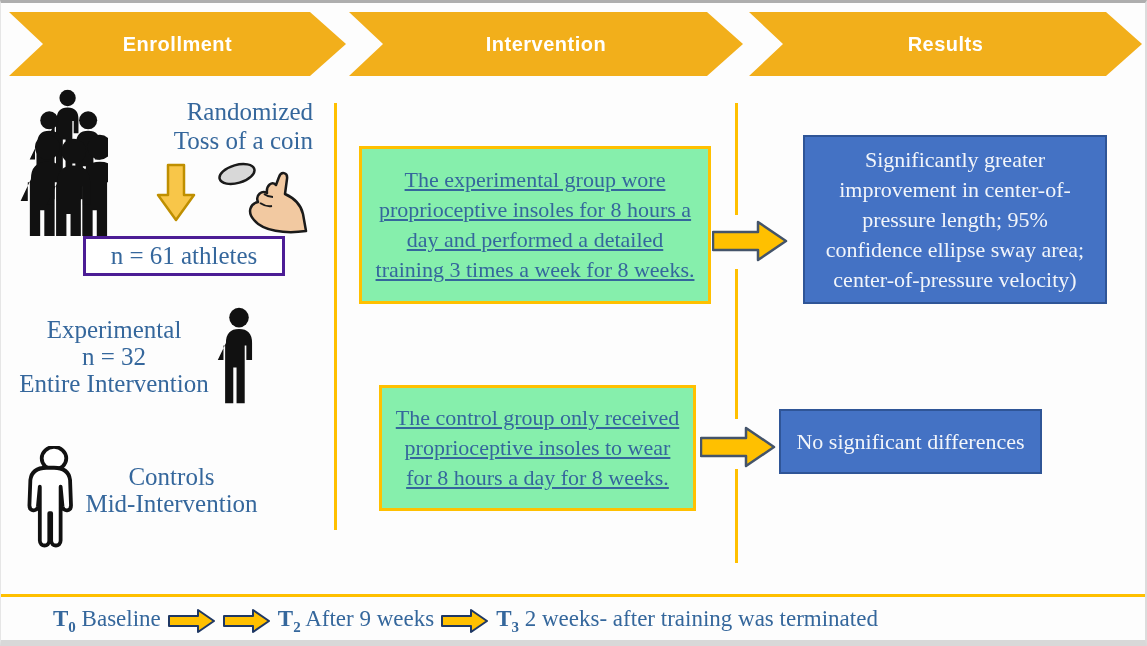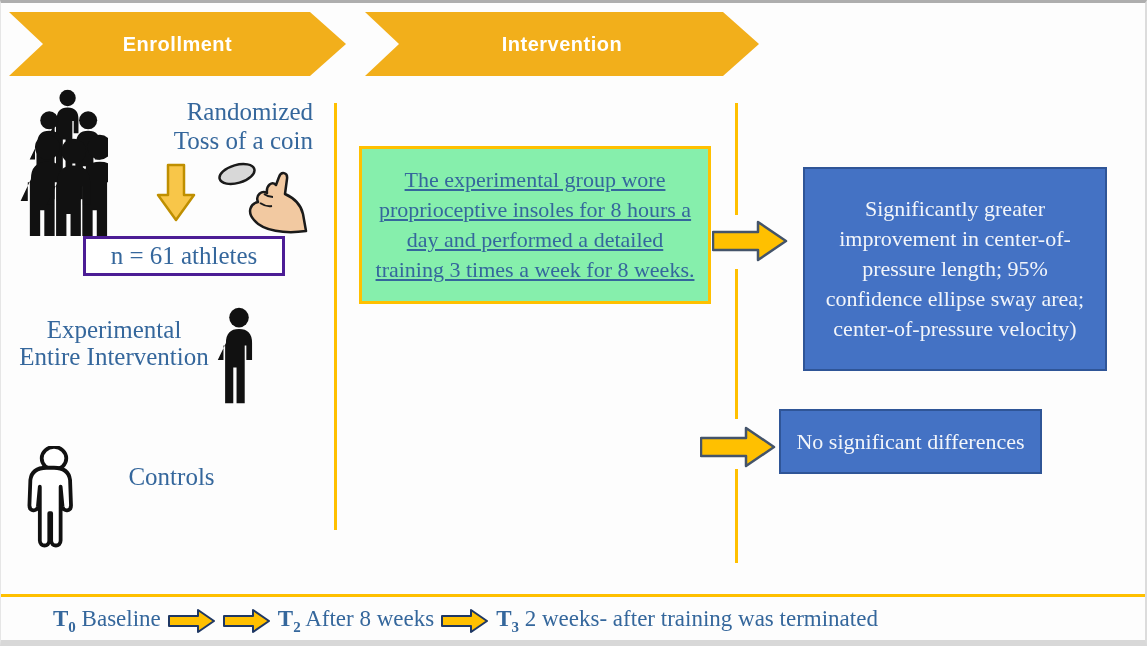--- a/index.html
+++ b/index.html
@@ -13,21 +13,21 @@
   .banner{
     position:absolute;top:9px;height:64px;background:#F2AF1B;
     display:flex;align-items:center;justify-content:center;
     clip-path:polygon(0% 0%, calc(100% - 36px) 0%, 100% 50%, calc(100% - 36px) 100%, 0% 100%, 34px 50%);
   }
   .banner span{
     color:#ffffff;font-family:"Liberation Sans",sans-serif;
     font-weight:bold;font-size:20px;letter-spacing:.5px;
   }
   .b1{left:8px;width:337px;}
-  .b2{left:364px;width:394px;}
+  .b2{left:348px;width:394px;}
   .b3{left:748px;width:393px;}
 
   .blue-serif{color:#35679C;}
   .abs{position:absolute;}
 
   .randomized{left:122px;top:94px;width:190px;font-size:25px;line-height:29px;text-align:right;}
   .nbox{
     left:82px;top:233px;width:202px;height:40px;box-sizing:border-box;
     border:3px solid #4c1d95;background:#ffffff;
     display:flex;align-items:center;justify-content:center;font-size:25px;
@@ -41,21 +41,21 @@
     font-size:22px;line-height:30px;color:#35679C;padding:6px 10px;text-decoration:underline;
   }
   .ibox1{left:358px;top:143px;width:352px;height:158px;}
   .ibox2{left:378px;top:382px;width:317px;height:126px;}
 
   .bluebox{
     box-sizing:border-box;background:#4472C4;border:2px solid #2F5597;
     display:flex;align-items:center;justify-content:center;text-align:center;
     color:#F2F5FA;font-size:22px;line-height:30px;padding:6px 12px;
   }
-  .bbox1{left:802px;top:164px;width:304px;height:204px;}
+  .bbox1{left:802px;top:132px;width:304px;height:169px;}
   .bbox2{left:778px;top:406px;width:263px;height:65px;}
 
   .vline{position:absolute;width:3px;background:#FFC000;}
   .hline{position:absolute;left:0;top:591px;width:1147px;height:3px;background:#FFC000;}
 
   .timeline{
     position:absolute;left:52px;top:598px;height:40px;
     display:flex;align-items:center;gap:7px;white-space:nowrap;
   }
   .titem{font-size:23px;color:#35679C;}
@@ -76,20 +76,23 @@
       </symbol>
     </defs>
   </svg>
 
   <div class="banner b1">
     <span>Enrollment</span>
   </div>
   <div class="banner b2">
     <span>Intervention</span>
   </div>
+  <div class="banner b3">
+    <span>Results</span>
+  </div>
 
   <svg class="abs" style="left:5px;top:85px" width="102" height="148" viewBox="0 0 105 150" fill="#111111">
     <use href="#psn" transform="translate(34,0) scale(0.56)"></use>
     <use href="#psn" transform="translate(12,22) scale(0.62)"></use>
     <use href="#psn" transform="translate(52,22) scale(0.62)"></use>
     <use href="#psn" transform="translate(-2,46) scale(0.85)"></use>
     <use href="#psn" transform="translate(52,46) scale(0.85)"></use>
     <use href="#psn" transform="translate(25,50) scale(0.85)"></use>
   </svg>
 
@@ -107,43 +110,48 @@
     <path d="M93,72 C72,75 50,72 41,61 C34,53 37,45 45,43 C42,36 49,31 54,34 C53,26 59,22 63,26 L66,18 C68,12 75,13 74,20 L72,35 C81,39 88,46 90,55 Z" fill="#F2C9A1" stroke="#1a1a1a" stroke-width="2.5" stroke-linejoin="round"></path>
     <path d="M47,44 q6,4 12,3 M51,35 q4,3 9,3" fill="none" stroke="#1a1a1a" stroke-width="2"></path>
   </svg>
 
   <div class="abs blue-serif nbox">
     <span>n = 61 athletes</span>
   </div>
 
   <div class="abs blue-serif expblock">
     <div>Experimental</div>
+    <div>n = 32</div>
     <div>Entire Intervention</div>
   </div>
 
   <svg class="abs" style="left:213px;top:304px" width="50" height="98" viewBox="0 0 60 120" fill="#111111">
     <use href="#psn"></use>
   </svg>
 
   <svg class="abs" style="left:24px;top:443px" width="58" height="104" viewBox="0 0 60 110">
     <ellipse cx="30" cy="13" rx="13" ry="12" fill="#ffffff" stroke="#111" stroke-width="4"></ellipse>
     <path d="M30 23 c11 0 16 5 17 13 l1 27 c0 6 -8 7 -9 1 l-2 -21 v57 c0 7 -10 7 -10 0 v-29 h-2 v29 c0 7 -10 7 -10 0 v-57 l-2 21 c-1 6 -9 5 -9 -1 l1 -27 c1 -8 6 -13 17 -13 z" fill="#ffffff" stroke="#111" stroke-width="4" stroke-linejoin="round"></path>
   </svg>
 
   <div class="abs blue-serif ctrlblock">
     <div>Controls</div>
+    <div>Mid-Intervention</div>
   </div>
 
   <div class="vline" style="left:333px;top:100px;height:427px"></div>
   <div class="vline" style="left:734px;top:100px;height:112px"></div>
   <div class="vline" style="left:734px;top:266px;height:150px"></div>
   <div class="vline" style="left:734px;top:466px;height:94px"></div>
 
   <div class="abs ibox ibox1">
     <span>The experimental group wore proprioceptive insoles for 8 hours a day and performed a detailed training 3 times a week for 8 weeks.</span>
+  </div>
+  <div class="abs ibox ibox2">
+    <span>The control group only received proprioceptive insoles to wear for 8 hours a day for 8 weeks.</span>
   </div>
 
   <svg class="abs" style="left:711px;top:217px" width="76" height="42" viewBox="0 0 76 42">
     <polygon points="1,12 46,12 46,2 74,21 46,40 46,30 1,30" fill="#FFC000" stroke="#44546A" stroke-width="2.5" stroke-linejoin="round"></polygon>
   </svg>
   <svg class="abs" style="left:699px;top:423px" width="76" height="42" viewBox="0 0 76 42">
     <polygon points="1,12 46,12 46,2 74,21 46,40 46,30 1,30" fill="#FFC000" stroke="#44546A" stroke-width="2.5" stroke-linejoin="round"></polygon>
   </svg>
 
   <div class="abs bluebox bbox1">
@@ -156,20 +164,20 @@
   <div class="hline"></div>
 
   <div class="timeline">
     <span class="titem"><span class="tlead">T</span><sub>0</sub> <span>Baseline</span></span>
     <svg class="tarrow" width="48" height="24" viewBox="0 0 48 24">
       <polygon points="1,7 30,7 30,1 46,12 30,23 30,17 1,17" fill="#FFC000" stroke="#1F3864" stroke-width="2" stroke-linejoin="round"></polygon>
     </svg>
     <svg class="tarrow" width="48" height="24" viewBox="0 0 48 24">
       <polygon points="1,7 30,7 30,1 46,12 30,23 30,17 1,17" fill="#FFC000" stroke="#1F3864" stroke-width="2" stroke-linejoin="round"></polygon>
     </svg>
-    <span class="titem"><span class="tlead">T</span><sub>2</sub> <span>After 8 weeks</span></span>
+    <span class="titem"><span class="tlead">T</span><sub>2</sub> <span>After 9 weeks</span></span>
     <svg class="tarrow" width="48" height="24" viewBox="0 0 48 24">
       <polygon points="1,7 30,7 30,1 46,12 30,23 30,17 1,17" fill="#FFC000" stroke="#1F3864" stroke-width="2" stroke-linejoin="round"></polygon>
     </svg>
     <span class="titem"><span class="tlead">T</span><sub>3</sub> <span>2 weeks- after training was terminated</span></span>
   </div>
 
 </div>
 
 </body></html>

